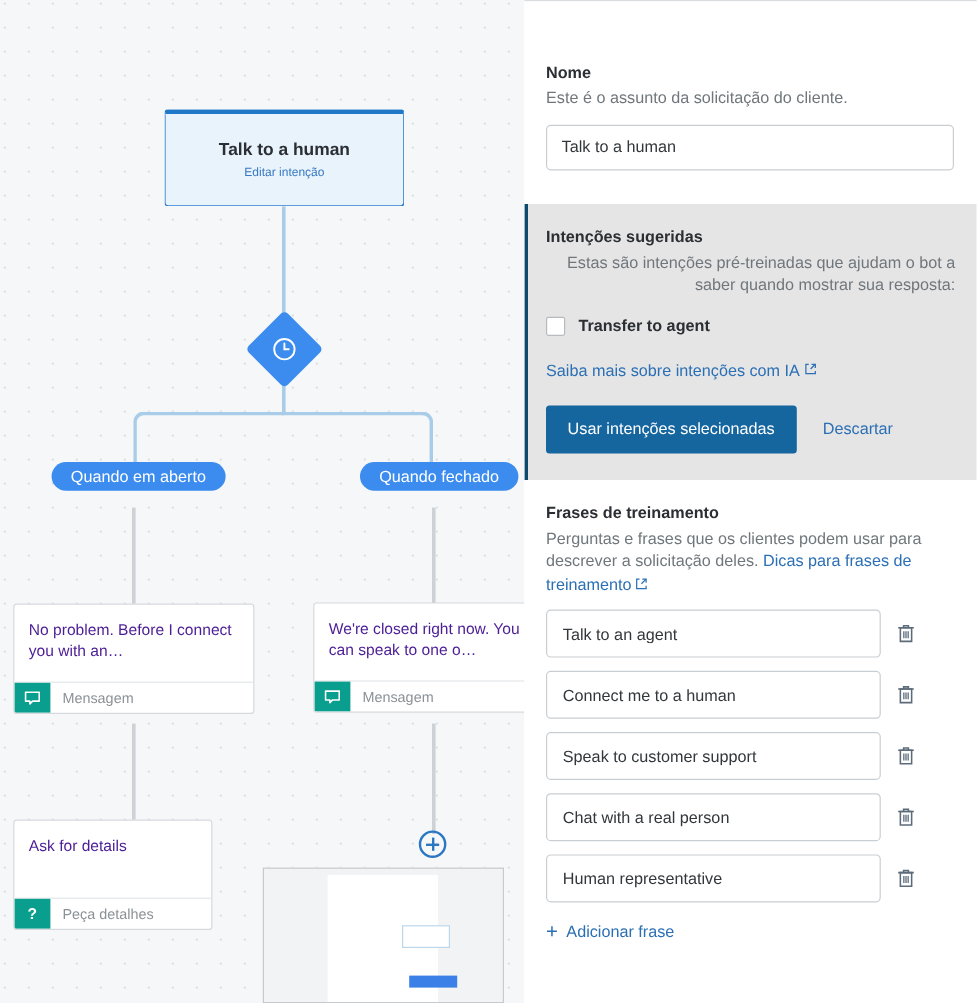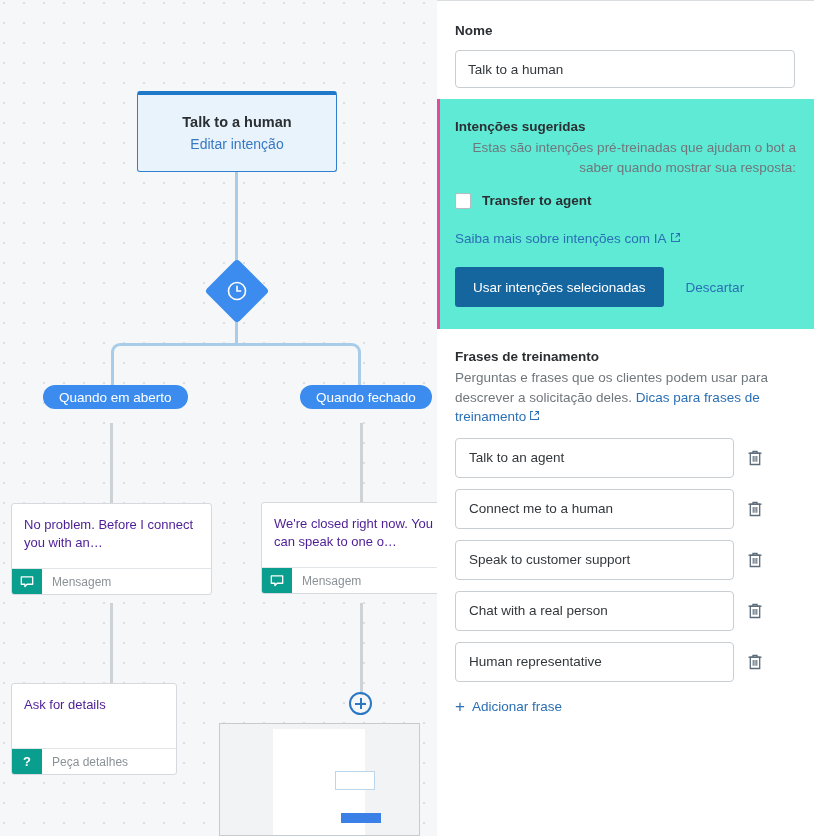--- a/index.html
+++ b/index.html
@@ -48,21 +48,21 @@
     width: 200px; height: 81px;
     background: #e8f3fc;
     border: 1px solid #2f7ed0;
     border-top: 4px solid #1f78c8;
     border-radius: 3px;
     display: flex; flex-direction: column;
     align-items: center; justify-content: center;
     gap: 6px;
   }
   .node-intent .t1 { font-size: 14.5px; font-weight: bold; color: #2b2f33; }
-  .node-intent .t2 { font-size: 14px; color: #3778c2; }
+  .node-intent .t2 { font-size: 10px; color: #3778c2; }
 
   
   .diamond {
     position: absolute;
     left: 214px; top: 268px;
     width: 46px; height: 46px;
     background: #3b8cee;
     transform: rotate(45deg);
     border-radius: 4px;
   }
@@ -161,38 +161,38 @@
     background: #fff;
     border-top: 1px solid #dadde0;
     flex: 0 0 377px;
     overflow: hidden;
   }
   .sec { padding: 0 18px; }
 
   .lbl-strong { font-size: 13.5px; font-weight: bold; color: #2b2f33; }
   .lbl-muted  { font-size: 13.5px; color: #70777c; line-height: 1.45; }
 
-  .name-sec { padding-top: 22px; }
+  .name-sec { padding-top: 52px; }
   .name-sec .lbl-muted { margin-top: 4px; }
   .text-input {
     margin-top: 12px;
     width: 340px; height: 38px;
     border: 1px solid #c9ced2;
     border-radius: 4px;
     font-size: 13.5px;
     color: #32373b;
     padding: 0 12px;
     font-family: "Liberation Sans", sans-serif;
     background: #fff;
   }
 
   .suggest {
-    margin-top: 11px;
-    background: #5eead4;
-    border-left: 3px solid #ec4899;
+    margin-top: 28px;
+    background: #e5e5e5;
+    border-left: 3px solid #0c4a6e;
     padding: 20px 18px 22px 15px;
   }
   .suggest .lbl-muted { margin-top: 4px; text-align: right; }
   .chk-row { display: flex; align-items: flex-start; gap: 11px; margin-top: 16px; }
   .chk {
     width: 16px; height: 16px;
     background: #fff;
     border: 1px solid #b5bbbf;
     border-radius: 2px;
     flex: 0 0 16px;
@@ -325,20 +325,21 @@
       <div class="pv" style="left:115px; top:47px; width:40px; height:19px; border:1px solid #bcd6ec; background:#fff;"></div>
       <div class="pv" style="left:121px; top:89px; width:40px; height:10px; background:#3b80e6;"></div>
 
     </div>
   </div>
 
   <div class="panel">
 
     <div class="sec name-sec">
       <div class="lbl-strong">Nome</div>
+      <div class="lbl-muted">Este é o assunto da solicitação do cliente.</div>
       <input class="text-input" type="text" value="Talk to a human" style="">
     </div>
 
     <div class="suggest">
       <div class="lbl-strong">Intenções sugeridas</div>
       <div class="lbl-muted">Estas são intenções pré-treinadas que ajudam o bot a saber quando mostrar sua resposta:</div>
 
       <div class="chk-row">
         <div class="chk"></div>
         <span class="chk-label">Transfer to agent</span>

